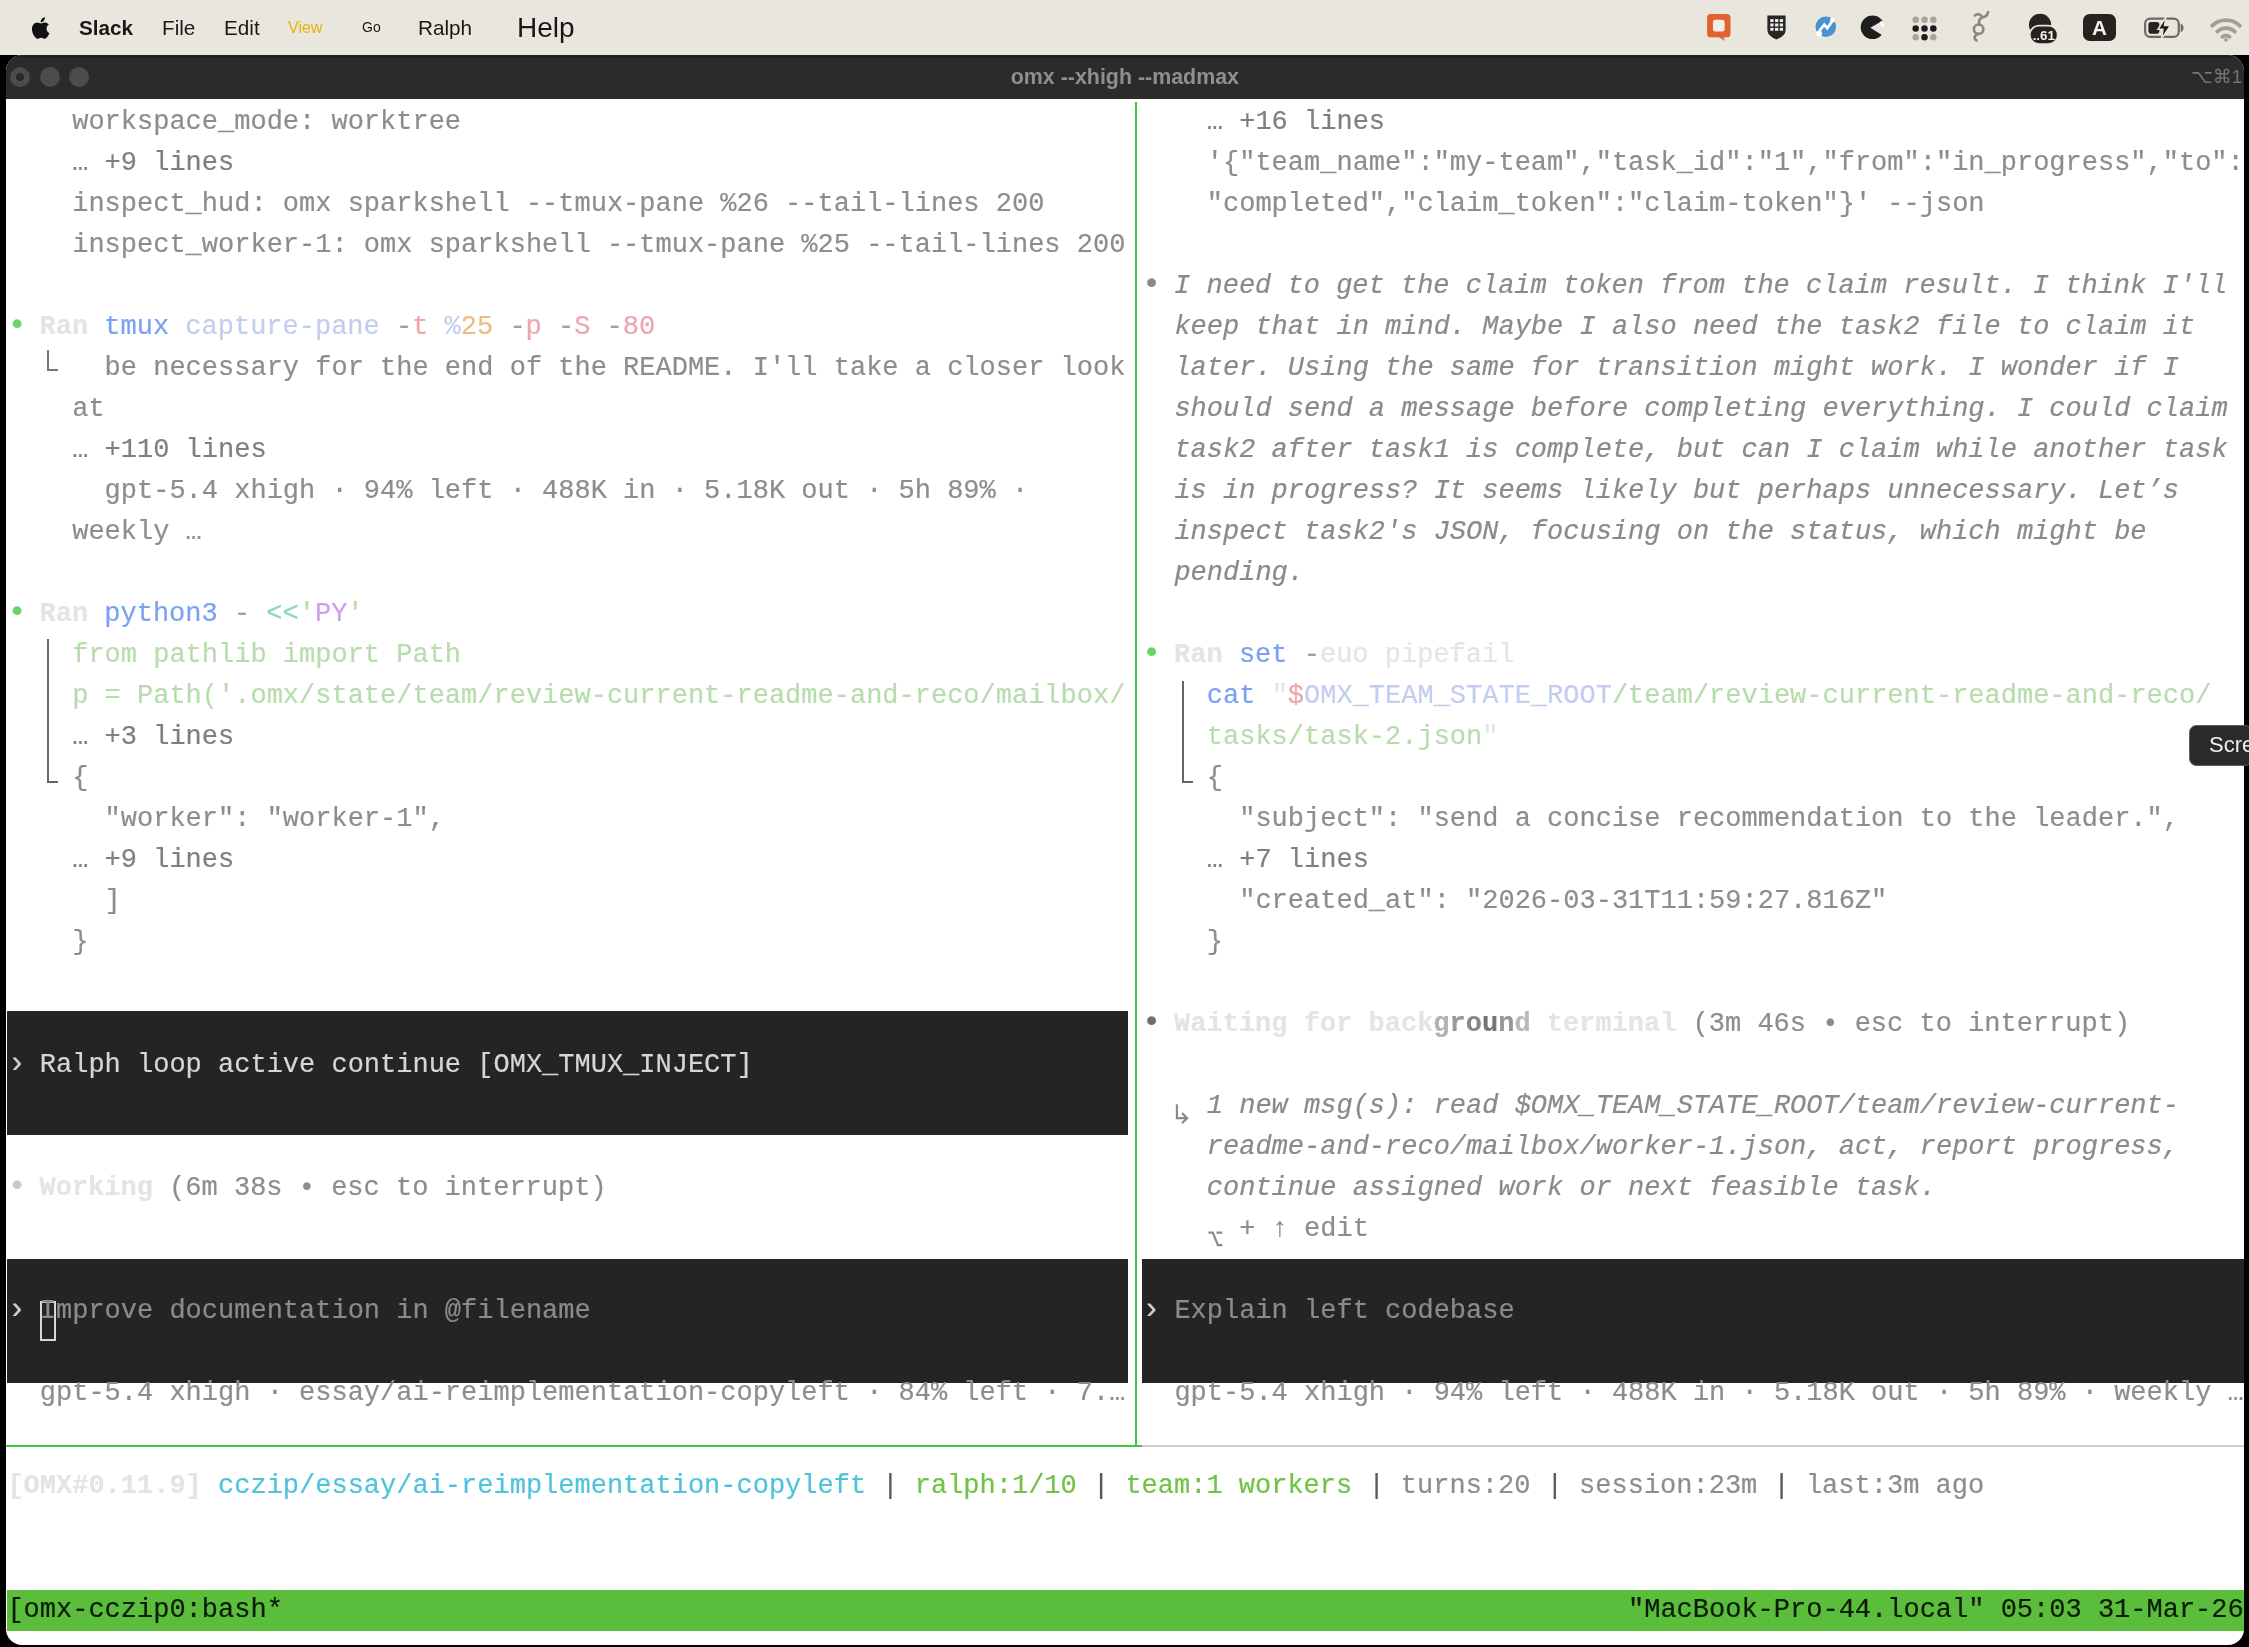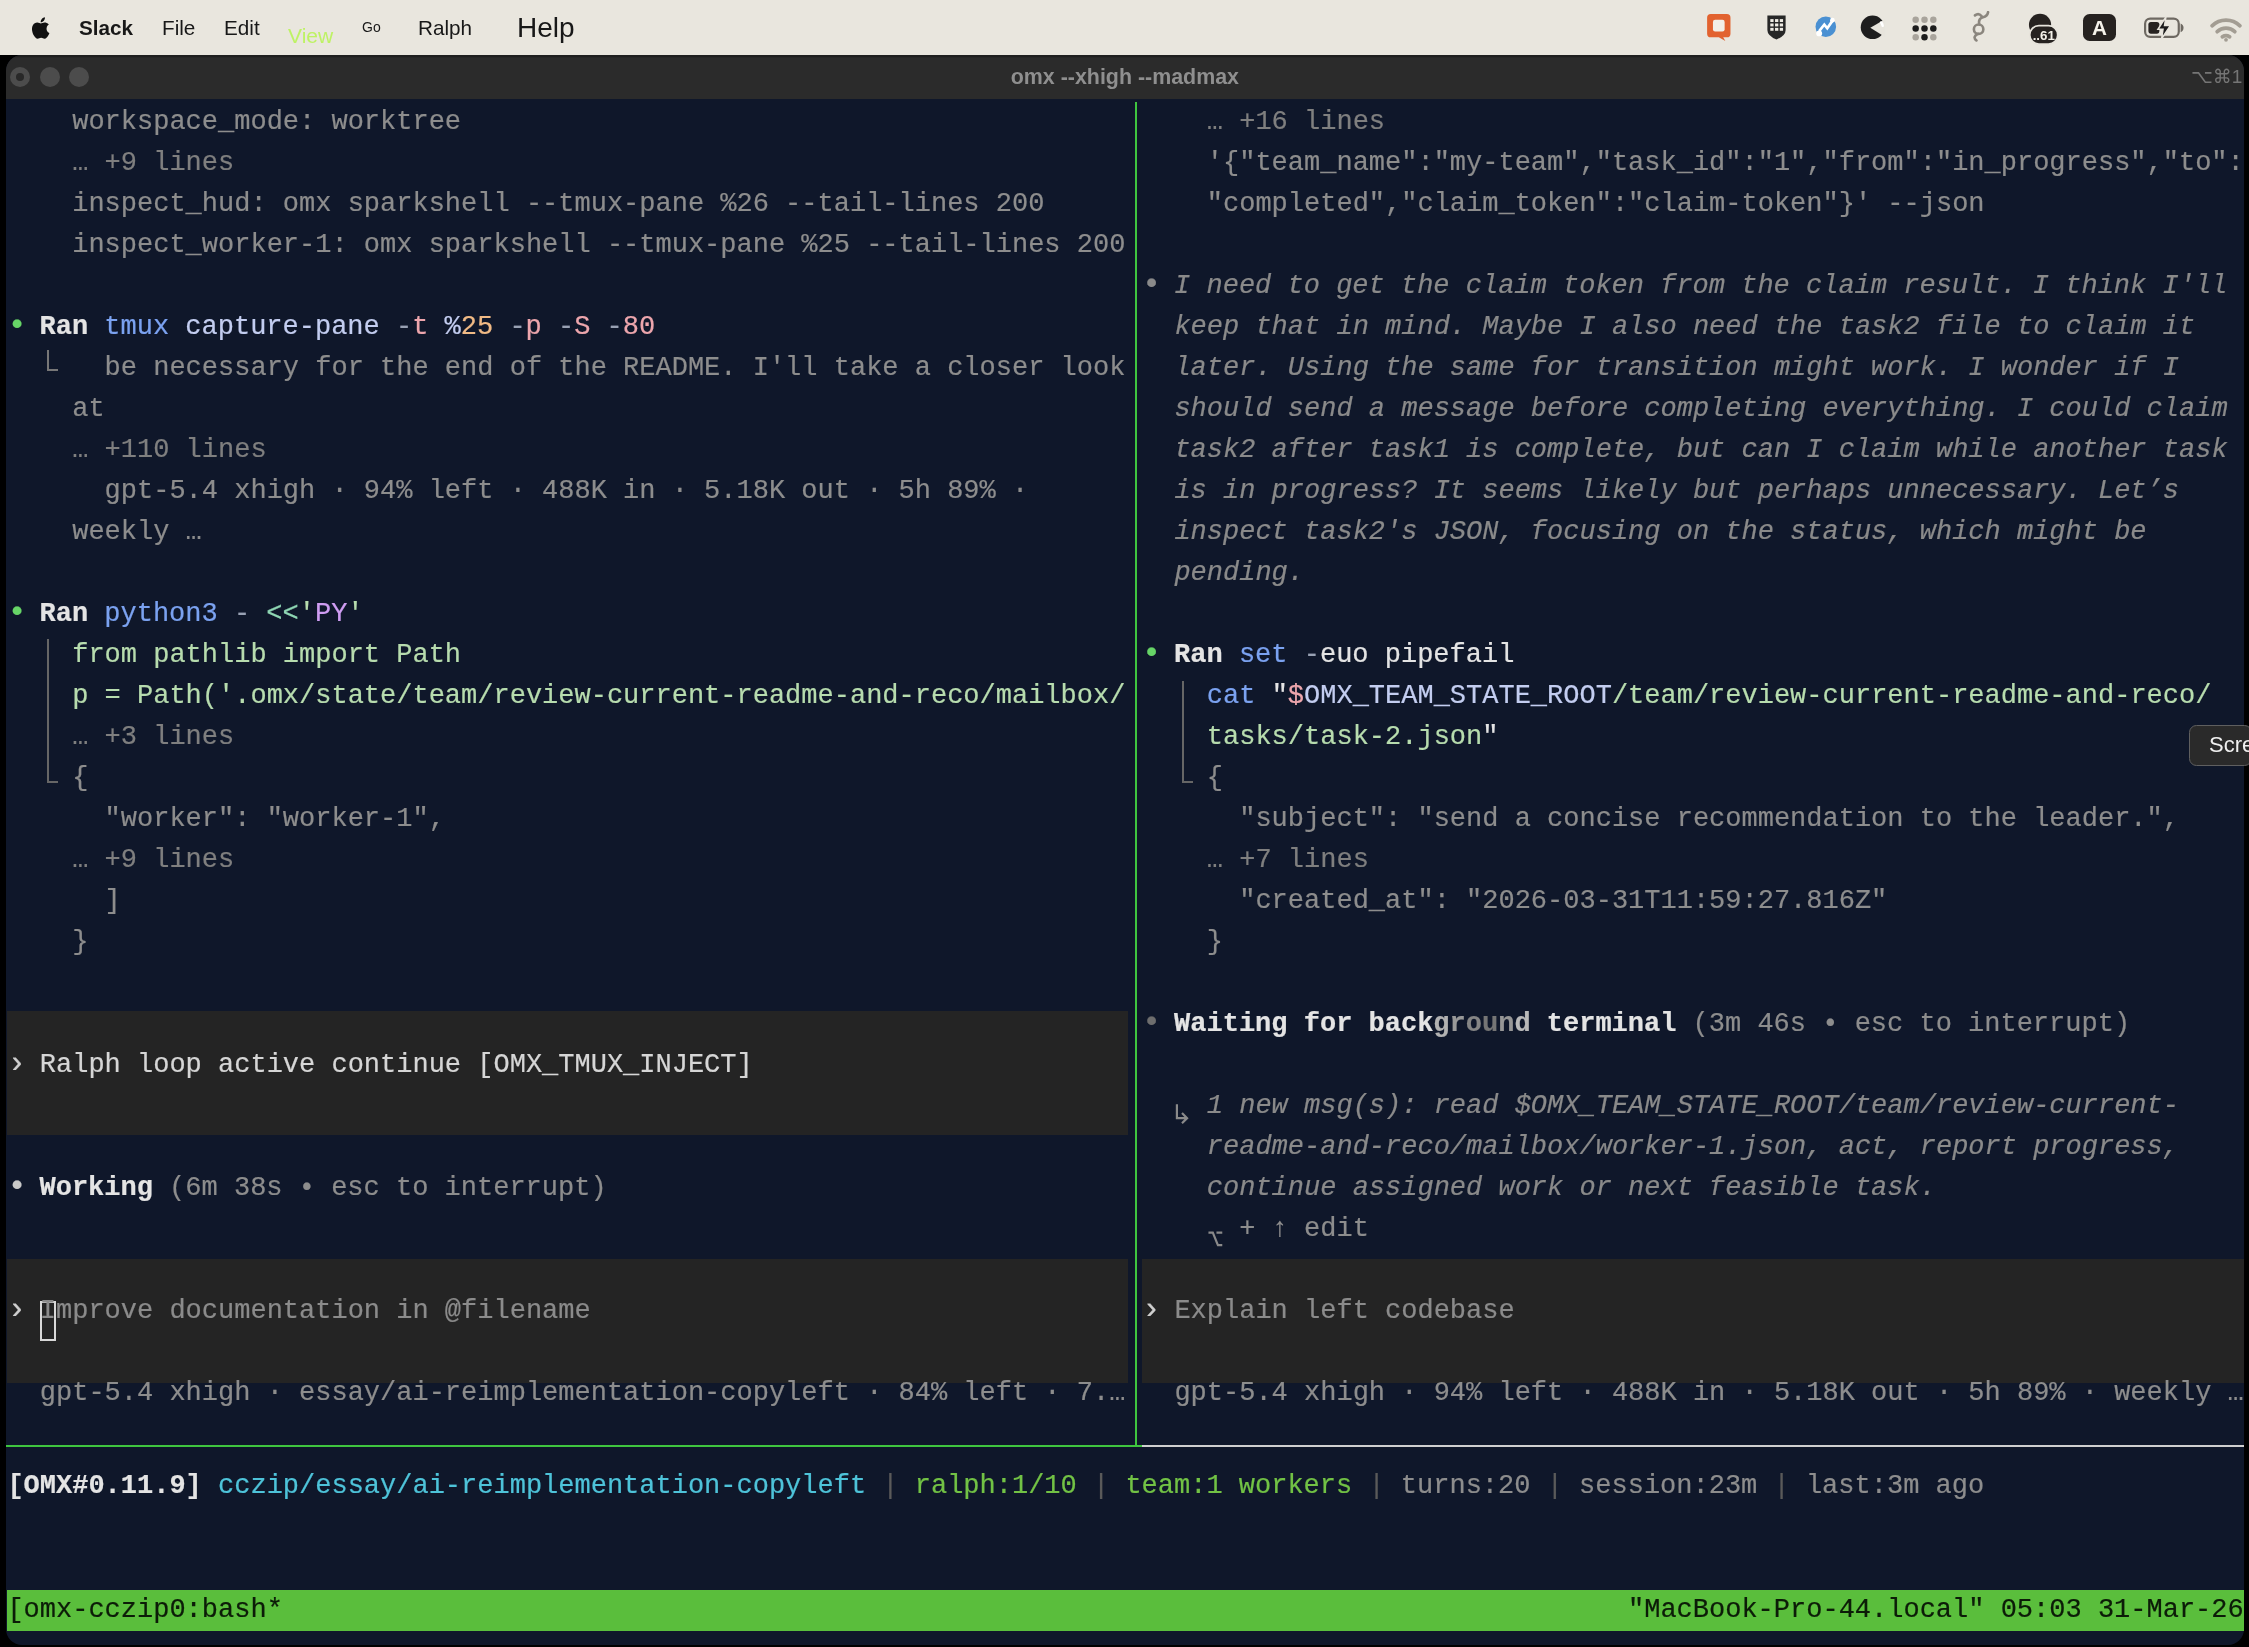--- a/index.html
+++ b/index.html
@@ -32,21 +32,21 @@
 
 <div class="abs" style="left:0;top:0;width:2250px;height:55px;background:#e9e6de"></div>
 <svg class="abs" style="left:29.5px;top:14.8px" width="21.4" height="26" viewBox="0 0 24 29">
     <g fill="#111" transform="translate(0,2.5)">
       <path d="M12.152 6.896c-.948 0-2.415-1.078-3.96-1.04-2.04.027-3.91 1.183-4.961 3.014-2.117 3.675-.546 9.103 1.519 12.09 1.013 1.454 2.208 3.09 3.792 3.03 1.52-.065 2.09-.987 3.935-.987 1.831 0 2.35.987 3.96.948 1.637-.026 2.676-1.48 3.676-2.948 1.156-1.688 1.636-3.325 1.662-3.415-.039-.013-3.182-1.221-3.22-4.857-.026-3.04 2.48-4.494 2.597-4.559-1.429-2.09-3.623-2.324-4.39-2.376-2-.156-3.675 1.09-4.61 1.09zM15.53 3.83c.843-1.012 1.4-2.427 1.245-3.83-1.207.052-2.662.805-3.532 1.818-.78.896-1.454 2.338-1.273 3.714 1.338.104 2.715-.688 3.56-1.702z"></path>
     </g>
   </svg>
 <div class="abs" style="left:79px;top:0;height:55px;line-height:55px;font-size:20.7px;color:#181818;font-weight:bold;">Slack</div>
 <div class="abs" style="left:162px;top:0;height:55px;line-height:55px;font-size:20.7px;color:#181818;">File</div>
 <div class="abs" style="left:224px;top:0;height:59px;line-height:55px;font-size:20.7px;color:#181818;">Edit</div>
-<div class="abs" style="left:288px;top:0;height:55px;line-height:55px;font-size:21px;color:#bef264;margin-top:8px;">View</div>
+<div class="abs" style="left:288px;top:0;height:55px;line-height:55px;font-size:16px;color:#eab308;">View</div>
 <div class="abs" style="left:362px;top:0;height:55px;line-height:55px;font-size:14px;color:#181818;">Go</div>
 <div class="abs" style="left:418px;top:0;height:55px;line-height:55px;font-size:20.7px;color:#181818;">Ralph</div>
 <div class="abs" style="left:517px;top:0;height:55px;line-height:55px;font-size:28px;color:#181818;">Help</div>
 <svg class="abs" style="left:1707px;top:14px" width="23.6" height="27" viewBox="0 0 32 37">
     <path d="M5 0 h22 a5 5 0 0 1 5 5 v22 a5 5 0 0 1 -5 5 h-5 l3 5 -9 -5 h-11 a5 5 0 0 1 -5 -5 v-22 a5 5 0 0 1 5 -5 z" fill="#e2622f"></path>
     <rect x="8" y="8" width="16" height="16" rx="3" fill="#f2efe7"></rect>
   </svg>
 <svg class="abs" style="left:1765px;top:14px" width="23" height="27" viewBox="0 0 31 37">
     <path d="M3 2 h25 v20 q0 8 -12.5 13 Q3 30 3 22 z" fill="#272727"></path>
     <rect x="7.0" y="7" width="4.5" height="4" fill="#efece4"></rect>
@@ -101,21 +101,21 @@
   </svg>
 <svg class="abs" style="left:2209px;top:17px" width="34" height="25" viewBox="0 0 46 34">
     <g stroke="#a39d93" fill="none" stroke-linecap="round">
       <path d="M4 12 a27 27 0 0 1 38 0" stroke-width="5"></path>
       <path d="M11 20 a17.5 17.5 0 0 1 24 0" stroke-width="5"></path>
       <path d="M18 27 a9.5 9.5 0 0 1 10 0" stroke-width="5"></path>
       <circle cx="23" cy="31" r="2.6" fill="#a39d93" stroke="none"></circle>
     </g>
   </svg>
 
-<div class="abs" style="left:5.9px;top:55px;width:2238px;height:1590px;border-radius:16px;background:#0f172a;overflow:hidden">
+<div class="abs" style="left:5.9px;top:55px;width:2238px;height:1590px;border-radius:16px;background:#ffffff;overflow:hidden">
   <div class="abs" style="left:0;top:0;width:100%;height:44px;background:linear-gradient(#1f1f1f 0px,#1f1f1f 1.5px,#2b2b2b 3px)"></div>
   <div class="abs" style="left:4.4px;top:11.8px;width:20px;height:20px;border-radius:50%;background:#4c4c4c"></div>
   <div class="abs" style="left:10.3px;top:17.7px;width:8px;height:8px;border-radius:50%;background:#282828"></div>
   <div class="abs" style="left:34px;top:11.8px;width:20px;height:20px;border-radius:50%;background:#4c4c4c"></div>
   <div class="abs" style="left:63px;top:11.8px;width:20px;height:20px;border-radius:50%;background:#4c4c4c"></div>
   <div class="abs" style="left:0;top:0;width:100%;height:44px;text-align:center;line-height:44px;font-size:21.4px;font-weight:bold;color:#8f8f8f">omx --xhigh --madmax</div>
   <div class="abs" style="right:1.5px;top:0;height:44px;line-height:44px;font-size:19px;color:#757575">⌥⌘1</div>
 </div>
 
 <div class="abs" style="left:7.4px;top:1011px;width:1121px;height:124px;background:#242424"></div>

